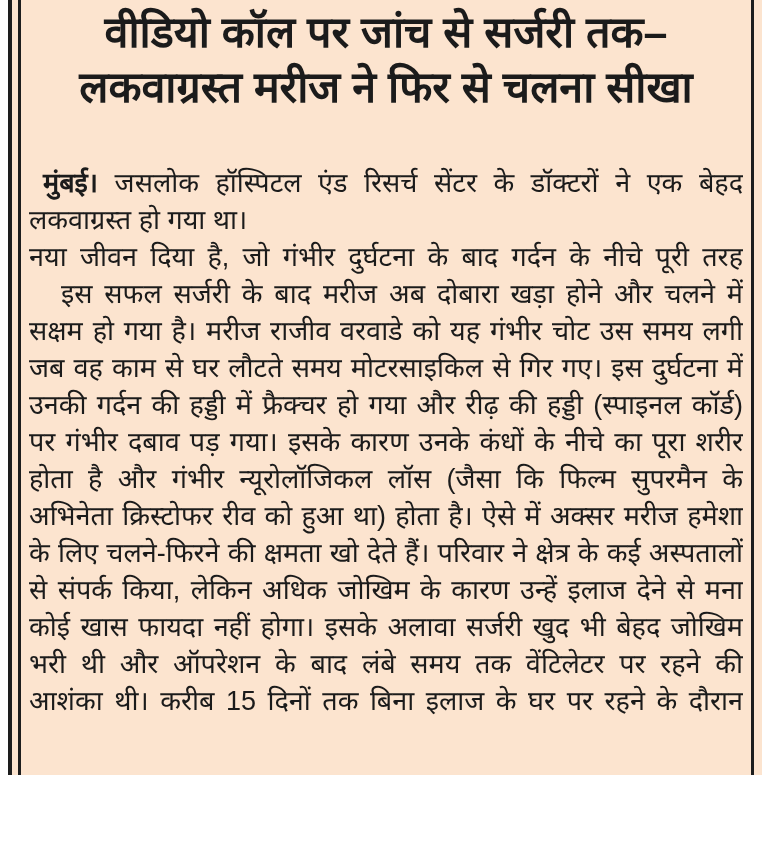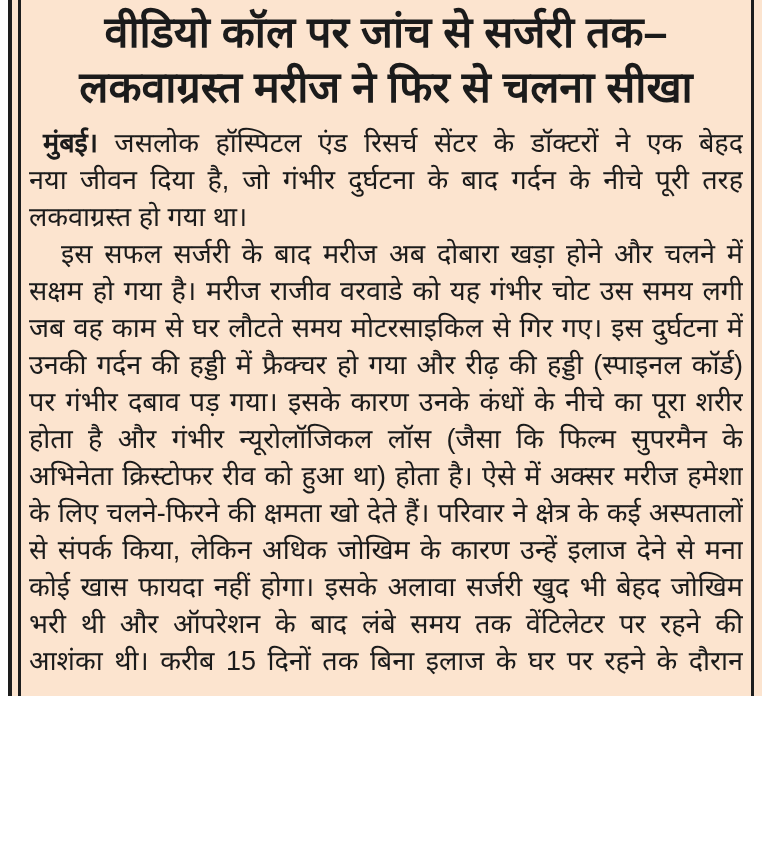--- a/index.html
+++ b/index.html
@@ -1,19 +1,19 @@
 <!DOCTYPE html>
 <html><head>
 <meta charset="utf-8">
 <style>
   html, body { margin: 0; padding: 0; background: #ffffff; }
   .page {
     position: relative;
     width: 762px;
-    height: 696px;
+    height: 775px;
     background: #fce4cf;
     overflow: hidden;
     font-family: "Liberation Sans", "DejaVu Sans", sans-serif;
     color: #1b1b1b;
   }
   .margin-strip {
     position: absolute;
     left: 0; top: 0;
     width: 8px; height: 853px;
     background: #ffffff;
@@ -51,42 +51,42 @@
     height: 37px;
     line-height: 37px;
     overflow: hidden;
     text-align: justify;
     text-align-last: justify;
   }
   .bline.p-end {
     text-align: left;
     text-align-last: left;
   }
-  .ind1 { text-indent: 14px; }
+  .ind1 { text-indent: 14px; margin-top: 40px; }
   .ind2 { text-indent: 32px; }
   b { font-weight: bold; }
 </style>
 </head>
 <body>
 
 <div class="page">
   <div class="margin-strip"></div>
   <div class="col-rule"></div>
 
   <div class="article-box">
 
     <div class="headline">
       <div class="hline">वीडियो कॉल पर जांच से सर्जरी तक–</div>
       <div class="hline">लकवाग्रस्त मरीज ने फिर से चलना सीखा</div>
     </div>
 
     <div class="body-text">
       <div class="bline ind1"><b>मुंबई।</b><span> जसलोक हॉस्पिटल एंड रिसर्च सेंटर के डॉक्टरों ने एक बेहद</span></div>
+      <div class="bline p-end">लकवाग्रस्त हो गया था।</div>
       <div class="bline">नया जीवन दिया है, जो गंभीर दुर्घटना के बाद गर्दन के नीचे पूरी तरह</div>
-      <div class="bline p-end">लकवाग्रस्त हो गया था।</div>
       <div class="bline ind2">इस सफल सर्जरी के बाद मरीज अब दोबारा खड़ा होने और चलने में</div>
       <div class="bline">सक्षम हो गया है। मरीज राजीव वरवाडे को यह गंभीर चोट उस समय लगी</div>
       <div class="bline">जब वह काम से घर लौटते समय मोटरसाइकिल से गिर गए। इस दुर्घटना में</div>
       <div class="bline">उनकी गर्दन की हड्डी में फ्रैक्चर हो गया और रीढ़ की हड्डी (स्पाइनल कॉर्ड)</div>
       <div class="bline">पर गंभीर दबाव पड़ गया। इसके कारण उनके कंधों के नीचे का पूरा शरीर</div>
       <div class="bline">होता है और गंभीर न्यूरोलॉजिकल लॉस (जैसा कि फिल्म सुपरमैन के</div>
       <div class="bline">अभिनेता क्रिस्टोफर रीव को हुआ था) होता है। ऐसे में अक्सर मरीज हमेशा</div>
       <div class="bline">के लिए चलने-फिरने की क्षमता खो देते हैं। परिवार ने क्षेत्र के कई अस्पतालों</div>
       <div class="bline">से संपर्क किया, लेकिन अधिक जोखिम के कारण उन्हें इलाज देने से मना</div>
       <div class="bline">कोई खास फायदा नहीं होगा। इसके अलावा सर्जरी खुद भी बेहद जोखिम</div>

